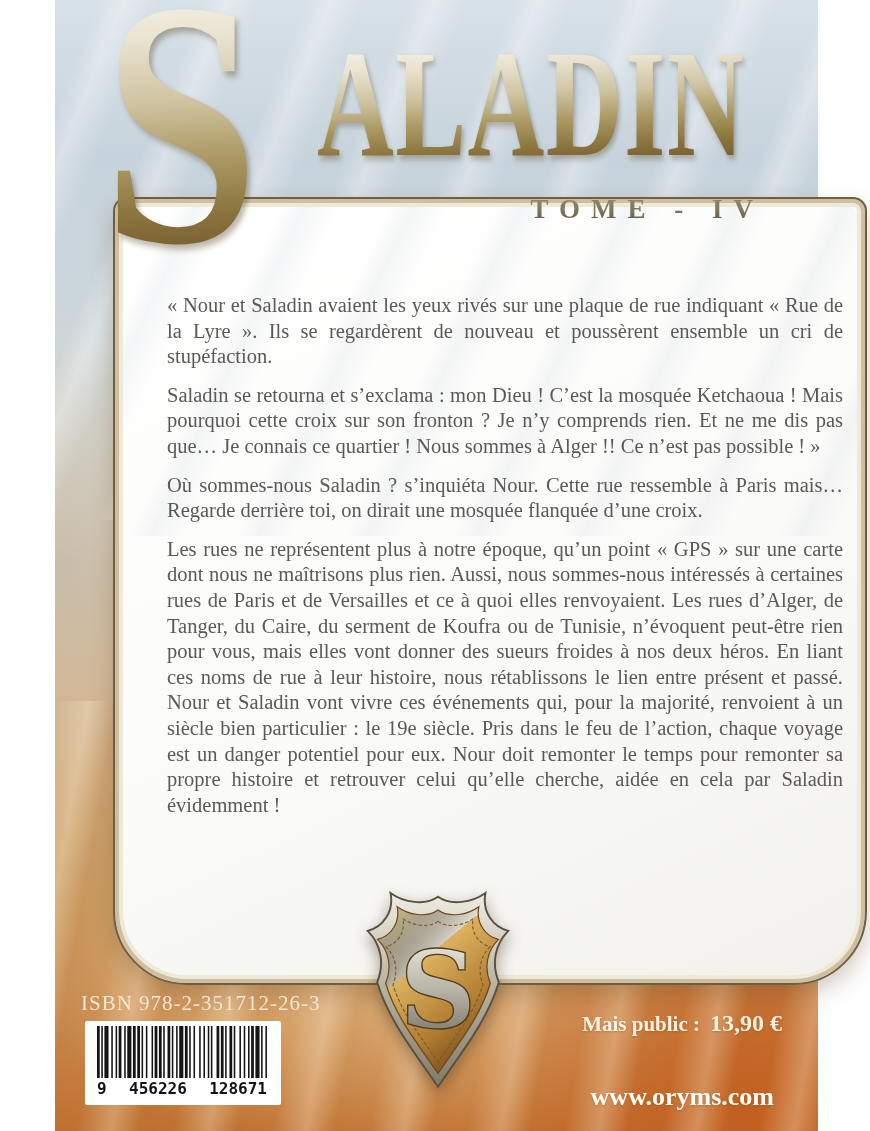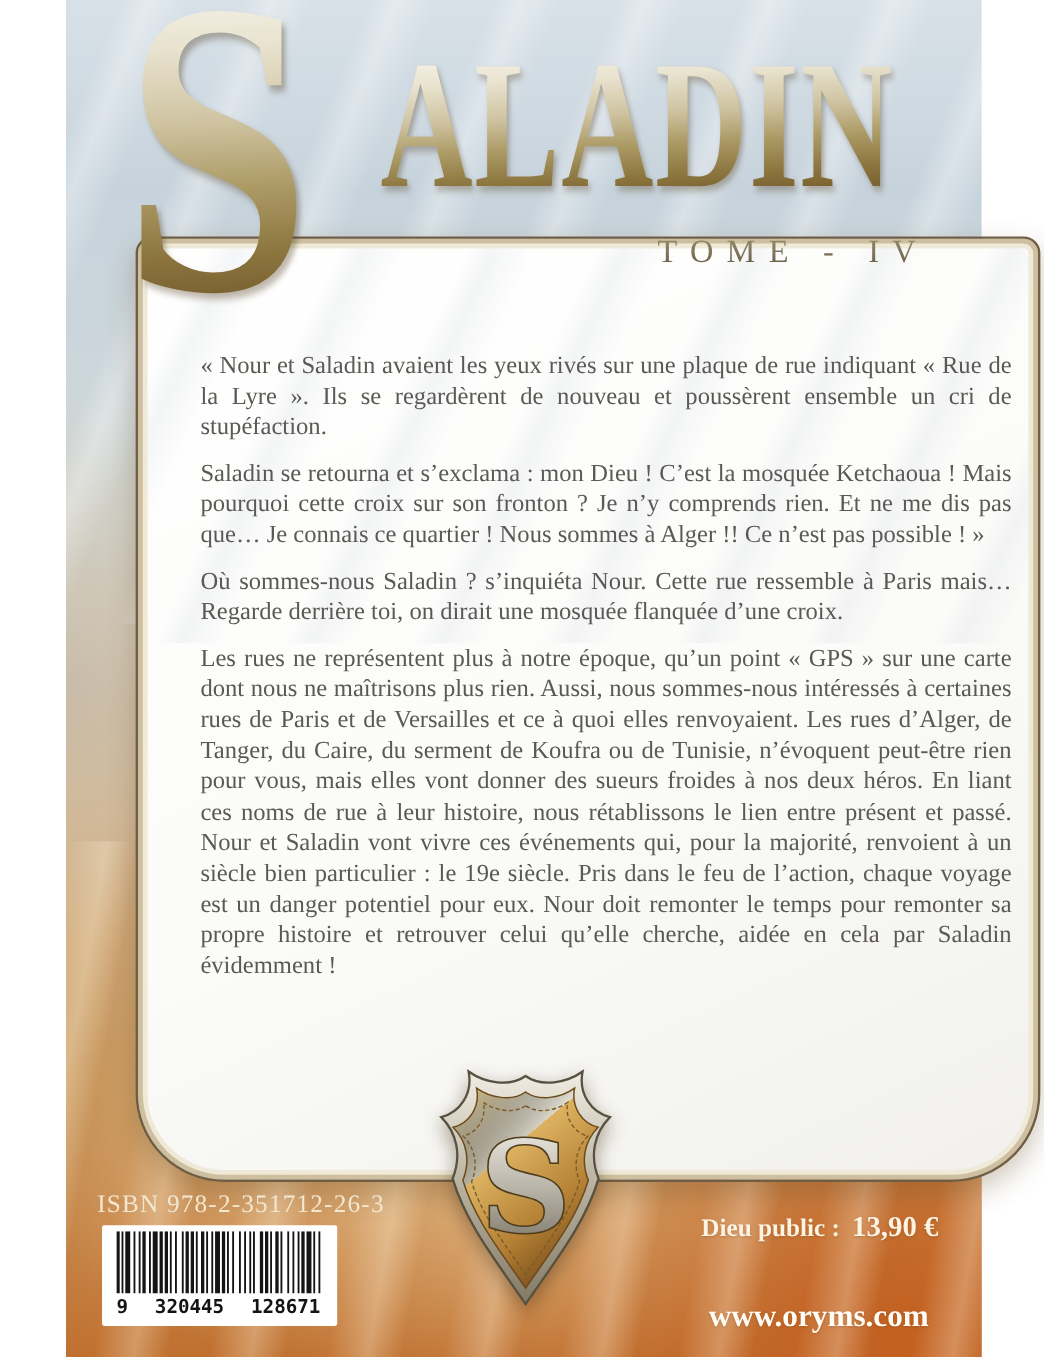--- a/index.html
+++ b/index.html
@@ -48,22 +48,22 @@
     transform:scaleX(.80); transform-origin:left top;
     filter:drop-shadow(4px 5px 3px rgba(85,65,35,.38));
   }
   .title-rest {
     position:absolute; left:262px; top:28px; z-index:5;
     font-size:152px; line-height:1; font-weight:bold; letter-spacing:2px;
     transform:scaleX(.70); transform-origin:left top;
     filter:drop-shadow(3px 4px 3px rgba(85,65,35,.38));
   }
   .tome {
-    position:absolute; right:44px; top:194px; z-index:6;
-    font-size:27px; font-weight:normal; letter-spacing:11px;
+    position:absolute; right:54px; top:194px; z-index:6;
+    font-size:27px; font-weight:bold; letter-spacing:11px;
     background:linear-gradient(180deg,#97906f 0%,#7d745a 55%,#5f573e 100%);
     -webkit-background-clip:text; background-clip:text; color:transparent;
     text-shadow:none;
   }
 
   
   .panel {
     position:absolute; left:58px; top:197px; width:754px; height:788px; z-index:2;
     border:2px solid #6f5e43;
     border-radius:14px 14px 74px 74px;
@@ -174,25 +174,25 @@
   </div>
 
   <div class="isbn">ISBN 978-2-351712-26-3</div>
 
   <div class="barcode">
     <svg viewBox="0 0 100 30" preserveAspectRatio="none">
       <line x1="0" y1="15" x2="100" y2="15" stroke="#141414" stroke-width="30" stroke-dasharray="1.6 0.9 0.9 0.9 2.4 1.6 0.9 1.6 0.9 0.9 1.6 1.6 0.9 0.9 2.4 0.9 1.6 0.9 1.6 0.9 0.9 1.6 0.9 2.4 0.9 0.9 1.6 0.9 1.6 0.9 0.9 1.6 1.6 0.9 0.9 1.6 0.9 0.9 2.4 0.9 1.6 0.9 0.9 1.6 0.9 2.4 0.9 1.6 0.9"></line>
     </svg>
     <div class="barcode-digits">
       <span>9</span>
-      <span>320445</span>
+      <span>456226</span>
       <span>128671</span>
     </div>
   </div>
 
   <div class="price">
-    <span class="label">Dieu public :</span>
+    <span class="label">Mais public :</span>
     <span class="value">13,90 €</span>
   </div>
 
   <div class="website">www.oryms.com</div>
 
 </div>
 
 </body></html>

